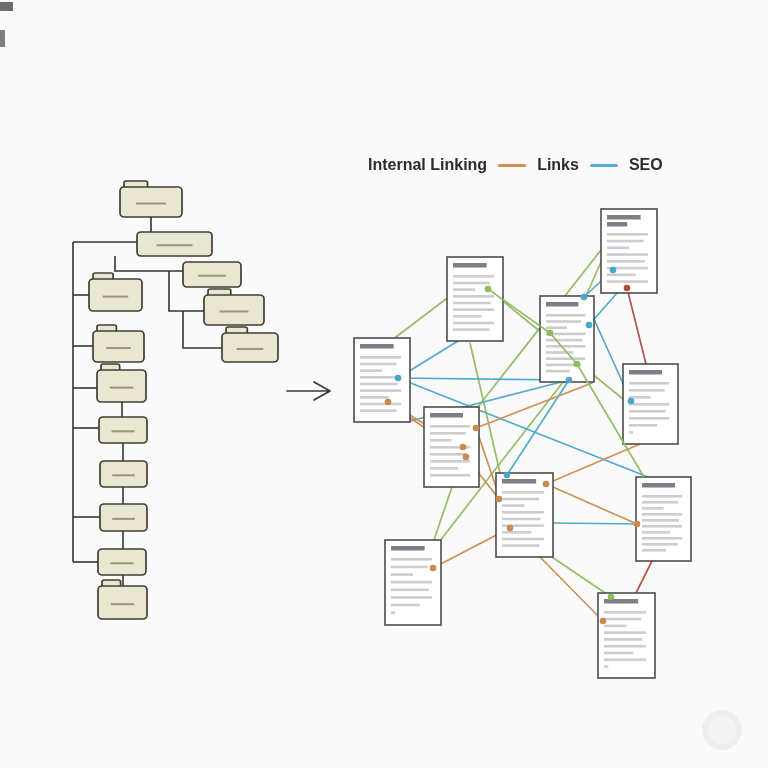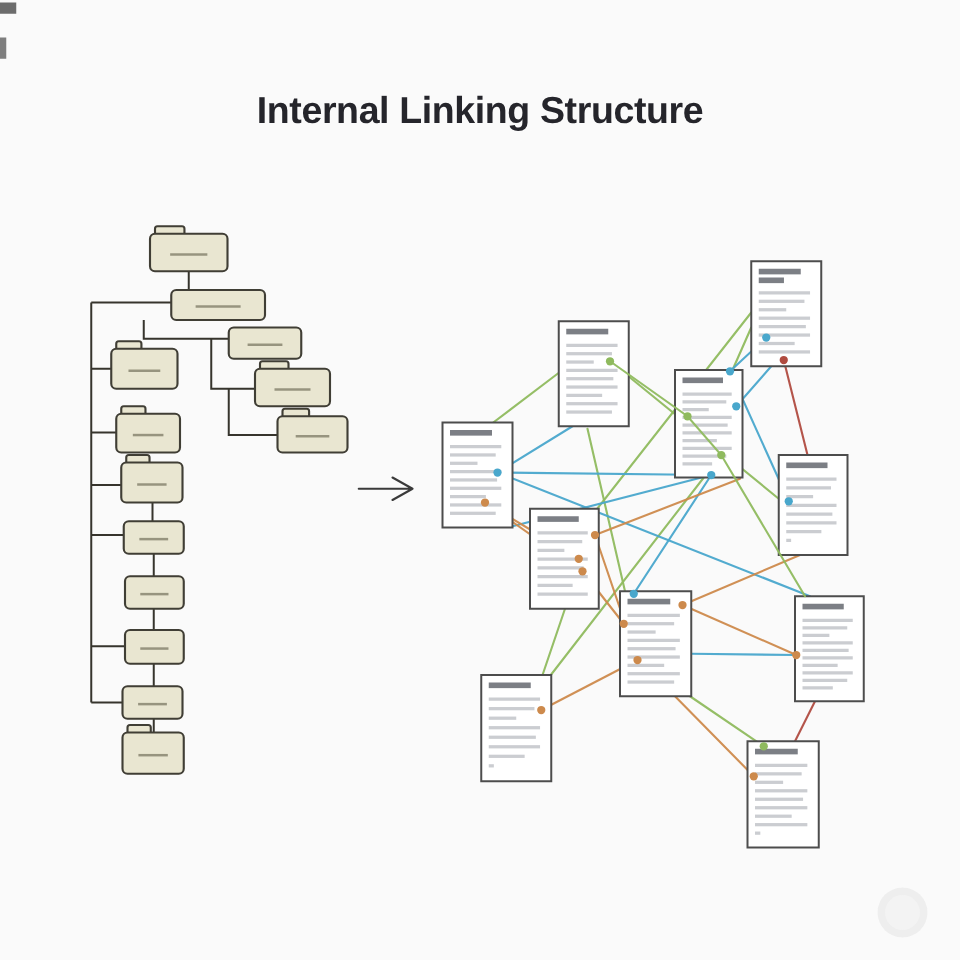--- a/index.html
+++ b/index.html
@@ -18,22 +18,28 @@
              background:rgba(120,120,120,0.05);box-shadow:inset 0 0 0 6px rgba(150,150,150,0.05);}
 </style>
 </head>
 <body>
 
 <div class="stage">
 
   <div class="corner-mark" style="left:0;top:2px;width:13px;height:9px;opacity:.75;"></div>
   <div class="corner-mark" style="left:0;top:30px;width:5px;height:17px;opacity:.65;"></div>
 
-  <div class="page-title">Internal Linking Structure</div>
-
+
+  <div class="legend">
+    <span class="lbl">Internal Linking</span>
+    <span class="dash" style="background: rgb(208, 144, 78);"></span>
+    <span class="lbl">Links</span>
+    <span class="dash" style="background: rgb(86, 174, 210);"></span>
+    <span class="lbl">SEO</span>
+  </div>
 
   <svg class="diagram" id="diagram-svg" width="768" height="768" viewBox="0 0 768 768">
       <g>
         <polyline points="151,217 151,232" fill="none" stroke="#36342d" stroke-width="1.6"></polyline>
         <polyline points="137,242 73,242" fill="none" stroke="#36342d" stroke-width="1.6"></polyline>
         <polyline points="73,242 73,562" fill="none" stroke="#36342d" stroke-width="1.6"></polyline>
         <polyline points="73,295 89,295" fill="none" stroke="#36342d" stroke-width="1.6"></polyline>
         <polyline points="73,346 93,346" fill="none" stroke="#36342d" stroke-width="1.6"></polyline>
         <polyline points="73,388 97,388" fill="none" stroke="#36342d" stroke-width="1.6"></polyline>
         <polyline points="73,428 99,428" fill="none" stroke="#36342d" stroke-width="1.6"></polyline>

